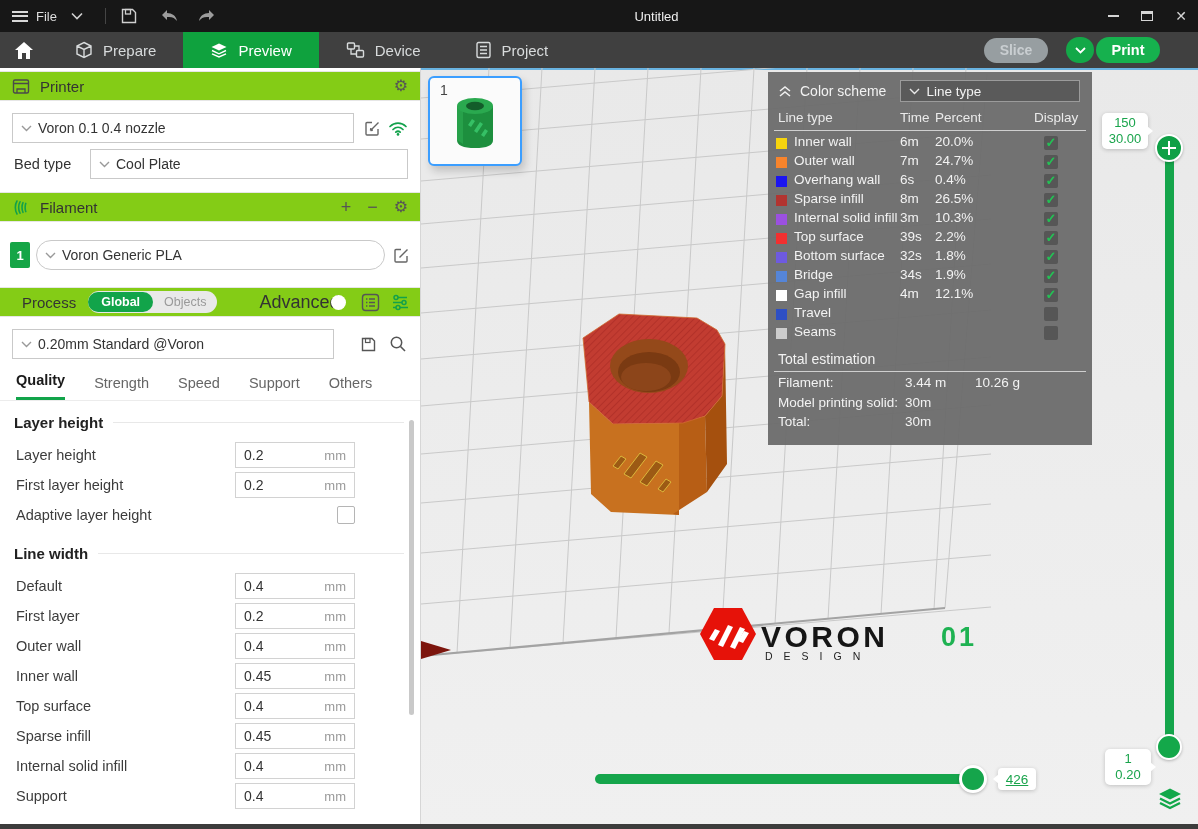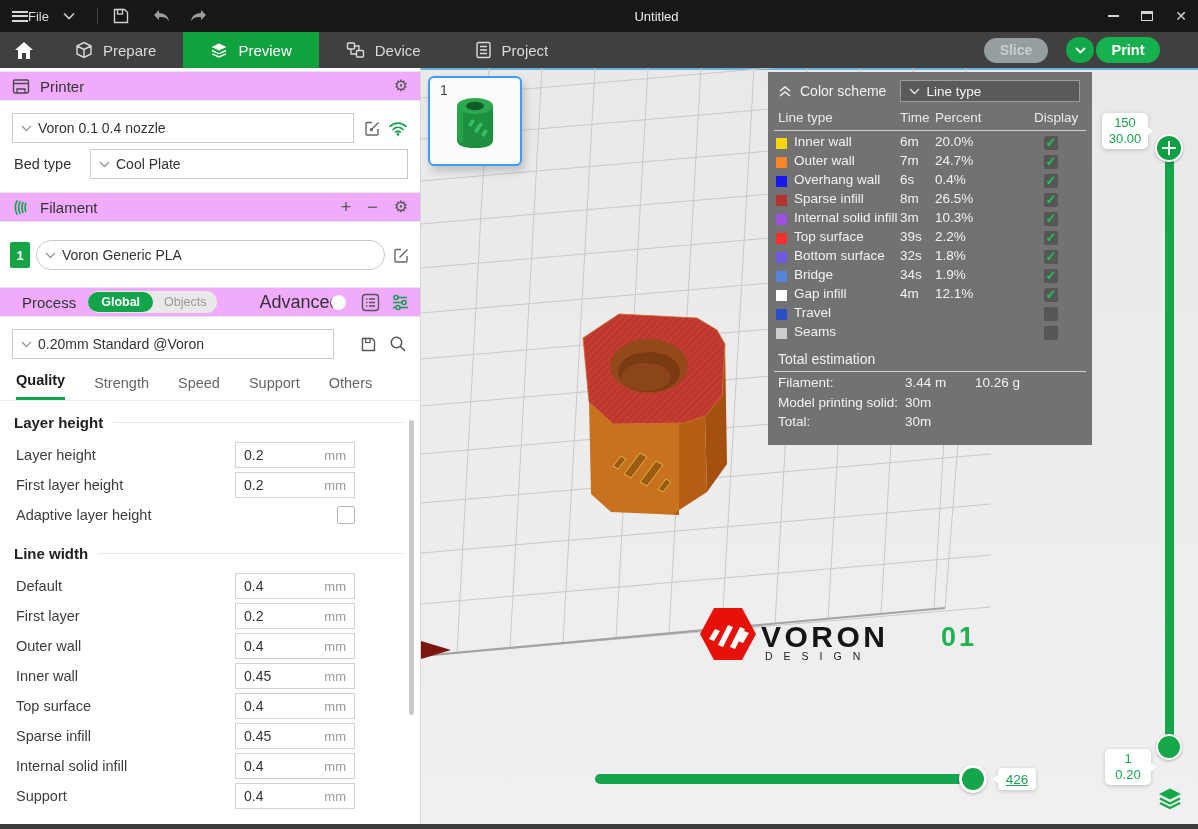--- a/index.html
+++ b/index.html
@@ -8,21 +8,21 @@
     width:1198px; height:829px; position:relative; overflow:hidden;
     font-family:"Liberation Sans", sans-serif; background:#eaeaea;
     -webkit-font-smoothing:antialiased;
   }
   
   .titlebar { position:absolute; top:0; left:0; width:1198px; height:32px; background:#171717;
     display:flex; align-items:center; color:#dedede; font-size:13px; z-index:50; }
   .tb-ico { display:flex; align-items:center; justify-content:center; height:32px; cursor:pointer; }
   .hamb { width:16px; height:11px; border-top:2px solid #d8d8d8; border-bottom:2px solid #d8d8d8; margin-left:12px; position:relative; }
   .hamb::after{content:""; position:absolute; left:0; right:0; top:2.5px; height:2px; background:#d8d8d8;}
-  .tb-file { }
+  .tb-file { margin-left:8px; }
   .tb-sep { width:1px; height:16px; background:#454545; margin:0 14px 0 22px; }
   .win-ctl { width:34px; height:32px; display:flex; align-items:center; justify-content:center; color:#d5d5d5; font-size:14px; cursor:pointer; }
   .maxbox { width:12px; height:10px; border:1.3px solid #d5d5d5; border-top:3px solid #d5d5d5; }
   .minbar { width:11px; height:1.6px; background:#d5d5d5; }
   .tb-title { position:absolute; left:54.8%; transform:translateX(-50%); color:#efefef; }
   .tb-arrows { color:#a9a9a9; font-size:17px; }
   
   .tabbar { position:absolute; top:32px; left:0; width:1198px; height:36px; background:#404040;
     display:flex; align-items:center; color:#d8dbdc; font-size:15px; z-index:50; }
   .home-tab { width:48px; height:36px; display:flex; align-items:center; justify-content:center; cursor:pointer; }
@@ -30,21 +30,21 @@
   .tab.active { background:#0fa23e; color:#fff; }
   .pillbar { margin-left:auto; display:flex; align-items:center; margin-right:38px; }
   .slice-btn { width:64px; height:25px; border-radius:13px; background:#979ea1; color:#c9ced1;
     font-weight:bold; font-size:14px; display:flex; align-items:center; justify-content:center; margin-right:18px; cursor:default; }
   .chev-btn { width:28px; height:26px; border-radius:13px; background:#13a848; display:flex; align-items:center; justify-content:center; cursor:pointer; }
   .print-btn { width:64px; height:26px; border-radius:13px; background:#16b14e; color:#fff; font-weight:bold;
     font-size:14.5px; display:flex; align-items:center; justify-content:center; margin-left:2px; cursor:pointer; }
   
   .sidepanel { position:absolute; top:68px; left:0; width:421px; height:761px; background:#fff;
     border-right:1px solid #d6d6d6; overflow:hidden; z-index:30; color:#333; }
-  .sec-header { height:30px; background:#f0abfc; border-top:1px solid #e6e6e6; border-bottom:1px solid #e6e6e6;
+  .sec-header { height:30px; background:#84cc16; border-top:1px solid #e6e6e6; border-bottom:1px solid #e6e6e6;
     display:flex; align-items:center; padding:0 12px; font-size:15px; color:#333; }
   .sec-title { margin-left:10px; }
   .hdr-right { margin-left:auto; display:flex; align-items:center; gap:16px; color:#555; }
   .gear { font-size:16px; color:#555; line-height:1; cursor:pointer; }
   .plusminus { font-size:18px; color:#555; cursor:pointer; line-height:1; }
   .selectbox { height:30px; border:1px solid #c9c9c9; background:#fff; display:flex; align-items:center;
     padding:0 8px; font-size:14px; color:#333; cursor:pointer; }
   .selectbox .chv { margin-right:6px; }
   .row-flex { display:flex; align-items:center; }
   .printer-select-row { margin:12px 12px 0 12px; }

